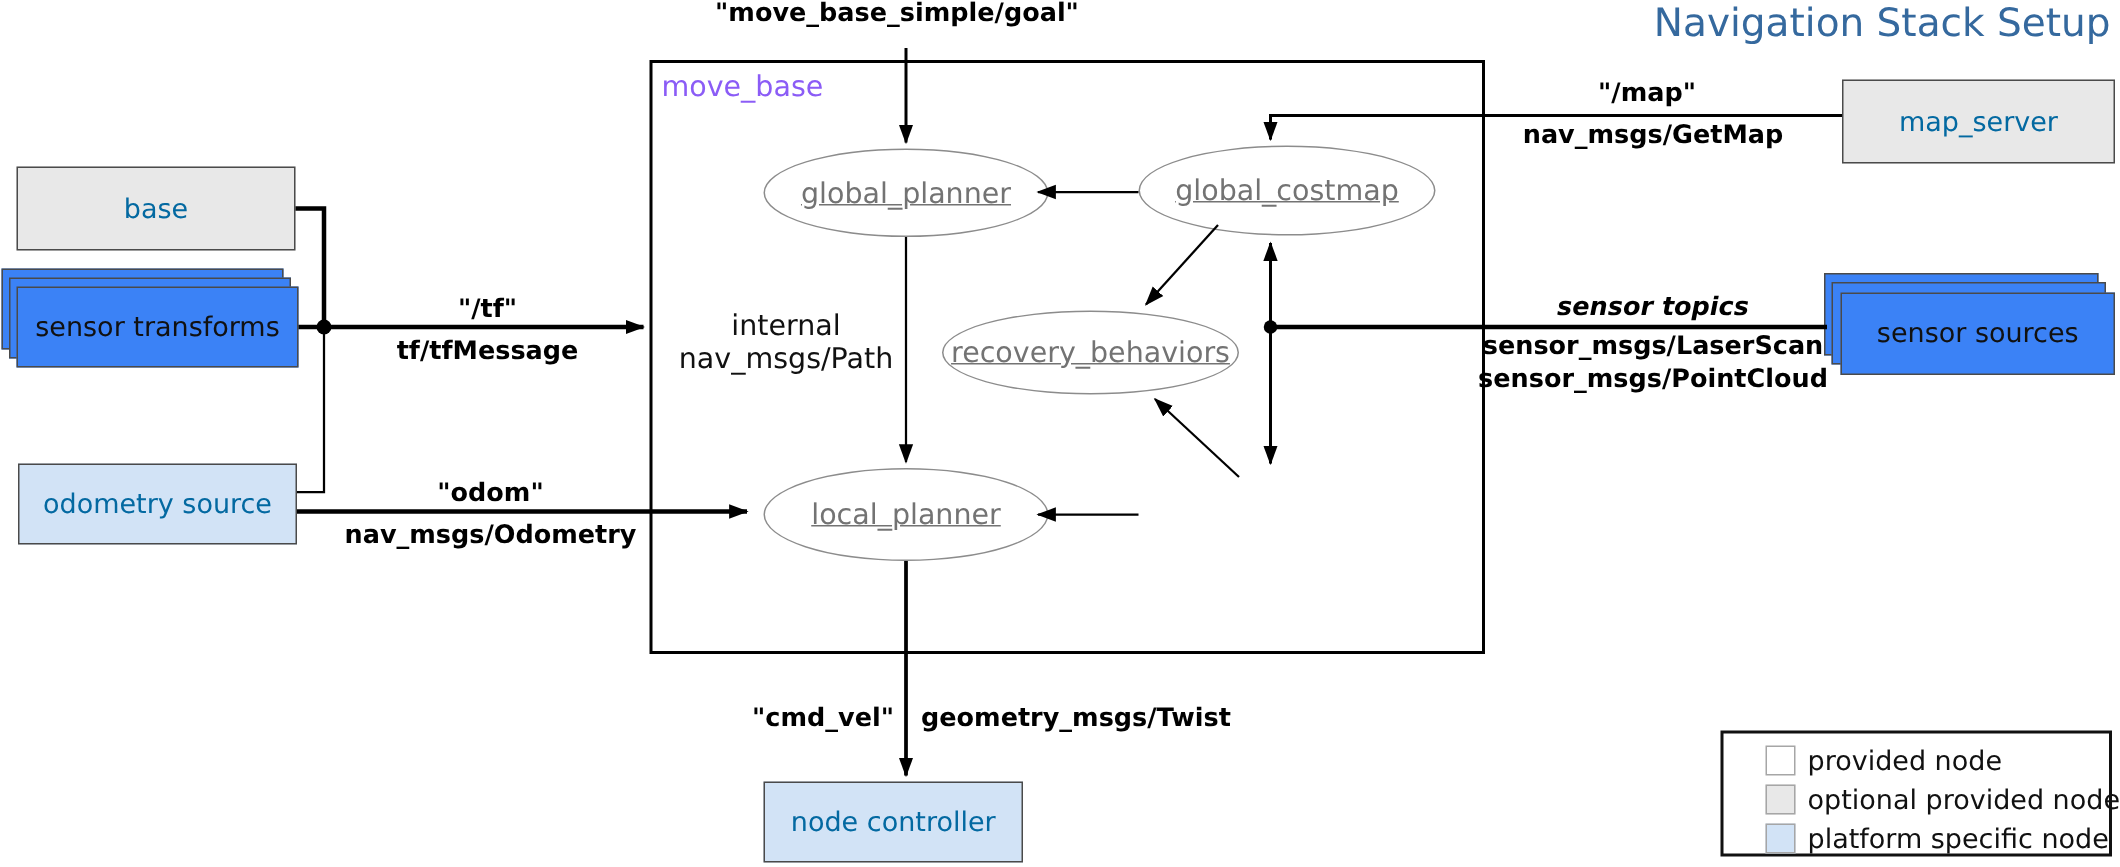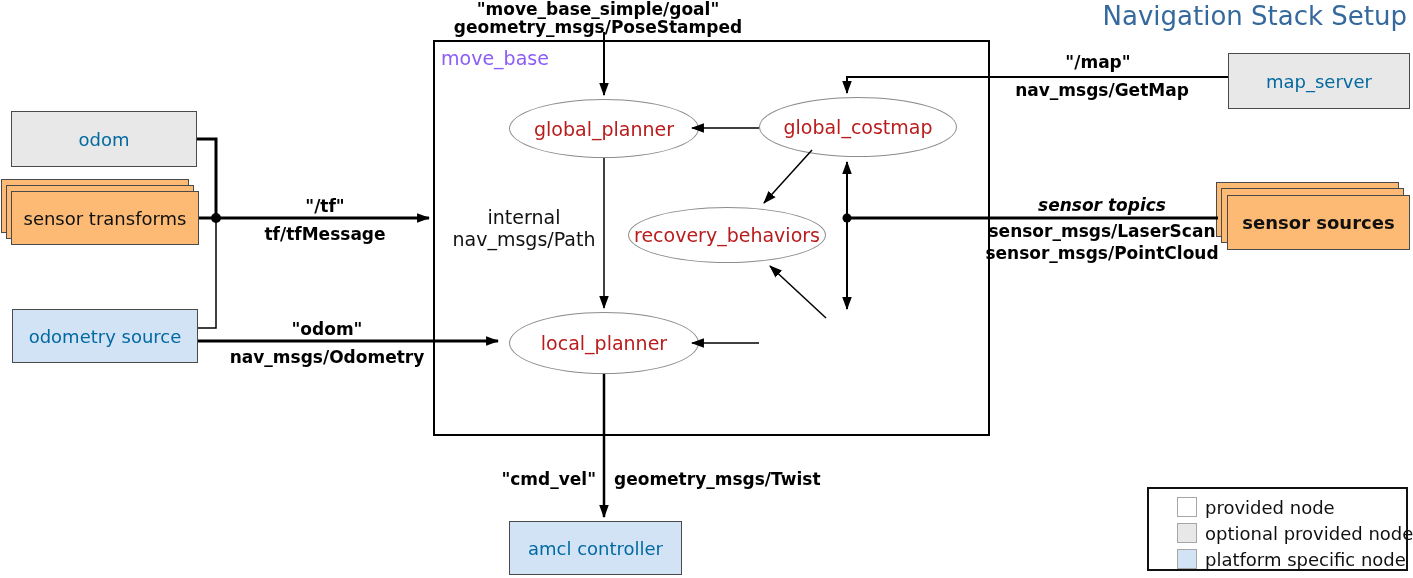--- a/index.html
+++ b/index.html
@@ -12,35 +12,35 @@
   svg.wires{position:absolute;left:0;top:0;width:1413px;height:578px;pointer-events:none;}
 
   
   .node{
     position:absolute;display:flex;align-items:center;justify-content:center;
     border:1.5px solid #4a4a4a;font-size:18px;color:#0369a1;box-sizing:border-box;
   }
   .node.gray{background:#e8e8e8;}
   .node.blue{background:#d2e3f6;}
   .stack{position:absolute;}
-  .stack .layer{position:absolute;border:1.3px solid #4a4a4a;background:#fdba74;box-sizing:border-box;}
+  .stack .layer{position:absolute;border:1.3px solid #4a4a4a;background:#3b82f6;box-sizing:border-box;}
   .stack .front{display:flex;align-items:center;justify-content:center;font-size:18px;color:#111;}
 
   
   .container-box{
     position:absolute;left:433px;top:40px;width:557px;height:396px;
     border:2.5px solid #000;box-sizing:border-box;background:transparent;
   }
   .container-label{position:absolute;left:441px;top:47px;font-size:19px;color:#8b5cf6;}
 
   
   .ellipse{
     position:absolute;border:1px solid #8c8c8c;border-radius:50%;
     display:flex;align-items:center;justify-content:center;
-    font-size:19px;color:#b91c1c;background:#fff;box-sizing:border-box;
+    font-size:19px;color:#737373;background:#fff;box-sizing:border-box;text-decoration:underline;
   }
 
   
   .topic{position:absolute;font-size:17px;font-weight:bold;color:#000;white-space:nowrap;line-height:17px;}
   .topic.center{transform:translateX(-50%);}
   .topic.italic{font-style:italic;}
   .plain-label{position:absolute;font-size:19px;color:#111;text-align:center;line-height:22px;transform:translateX(-50%);white-space:nowrap;}
 
   .title{
     position:absolute;right:6px;top:1px;font-size:26px;font-weight:normal;color:#35699e;white-space:nowrap;
@@ -59,49 +59,49 @@
 <body>
 
 <div class="canvas">
 
   <div class="title">Navigation Stack Setup</div>
 
   <div class="container-box"></div>
   <div class="container-label">move_base</div>
 
   <div class="node gray abs" style="left:11px;top:111px;width:186px;height:56px;">
-    <span>odom</span>
+    <span>base</span>
   </div>
 
   <div class="stack" style="left:11px;top:191px;width:188px;height:54px;">
     <div class="layer" style="left:-10px;top:-12px;width:188px;height:54px;"></div>
     <div class="layer" style="left:-5px;top:-6px;width:188px;height:54px;"></div>
     <div class="layer front" style="left:0;top:0;width:188px;height:54px;">
       <span>sensor transforms</span>
     </div>
   </div>
 
   <div class="node blue abs" style="left:12px;top:309px;width:186px;height:54px;">
     <span>odometry source</span>
   </div>
 
   <div class="node gray abs" style="left:1228px;top:53px;width:182px;height:56px;">
     <span>map_server</span>
   </div>
 
-  <div class="stack" style="left:1227px;top:195px;width:183px;height:55px;font-weight:bold;">
+  <div class="stack" style="left:1227px;top:195px;width:183px;height:55px;">
     <div class="layer" style="left:-11px;top:-13px;width:183px;height:55px;"></div>
     <div class="layer" style="left:-6px;top:-7px;width:183px;height:55px;"></div>
     <div class="layer front" style="left:0;top:0;width:183px;height:55px;">
       <span>sensor sources</span>
     </div>
   </div>
 
   <div class="node blue abs" style="left:509px;top:521px;width:173px;height:54px;">
-    <span>amcl controller</span>
+    <span>node controller</span>
   </div>
 
   <div class="ellipse" style="left:509px;top:99px;width:190px;height:59px;">
     <span>global_planner</span>
   </div>
   <div class="ellipse" style="left:759px;top:97px;width:198px;height:60px;">
     <span>global_costmap</span>
   </div>
   <div class="ellipse" style="left:628px;top:207px;width:198px;height:56px;">
     <span>recovery_behaviors</span>
@@ -142,21 +142,20 @@
     <path d="M826,318 L770,266" stroke="#000" stroke-width="1.5" fill="none" marker-end="url(#ah)"></path>
     <path d="M604,158 L604,308" stroke="#000" stroke-width="1.5" fill="none" marker-end="url(#ah)"></path>
 
     <path d="M604,374 L604,517" stroke="#000" stroke-width="2.5" fill="none" marker-end="url(#ah)"></path>
 
     <circle cx="216" cy="218" r="5" fill="#000"></circle>
     <circle cx="847" cy="218" r="4.5" fill="#000"></circle>
   </svg>
 
   <div class="topic center" style="left:598px;top:1px;">"move_base_simple/goal"</div>
-  <div class="topic center" style="left:598px;top:19px;">geometry_msgs/PoseStamped</div>
 
   <div class="topic center" style="left:1098px;top:54px;">"/map"</div>
   <div class="topic center" style="left:1102px;top:82px;">nav_msgs/GetMap</div>
 
   <div class="topic center" style="left:325px;top:198px;">"/tf"</div>
   <div class="topic center" style="left:325px;top:226px;">tf/tfMessage</div>
 
   <div class="topic center" style="left:327px;top:321px;">"odom"</div>
   <div class="topic center" style="left:327px;top:349px;">nav_msgs/Odometry</div>
 

